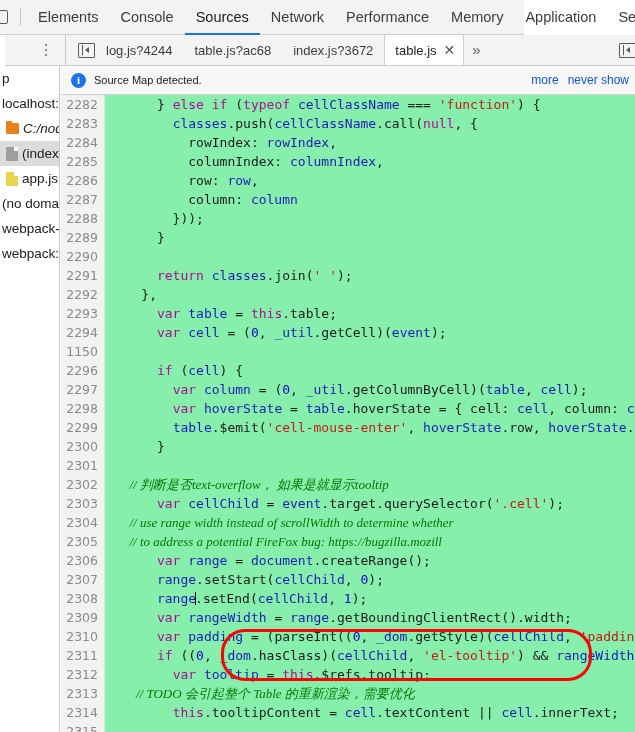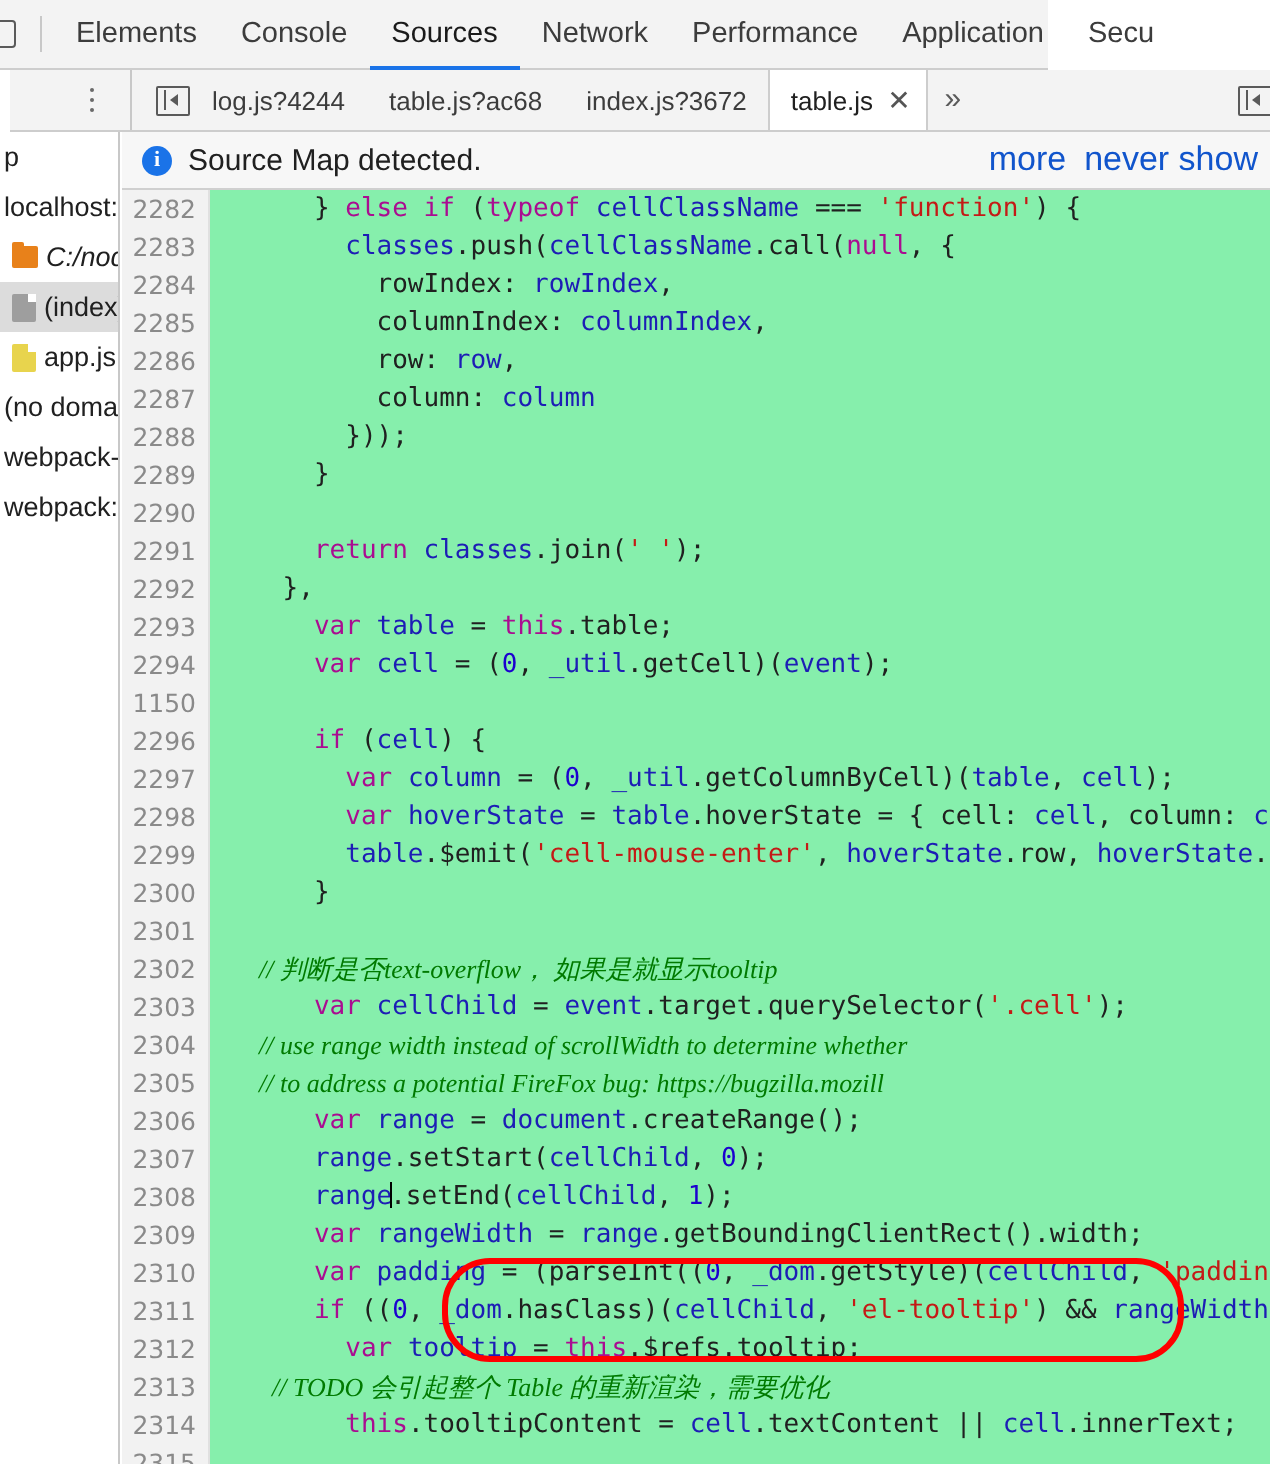--- a/index.html
+++ b/index.html
@@ -123,23 +123,23 @@
     position:absolute;left:61px;top:66px;right:0;height:29px;
     background:#f7f7f7;border-bottom:1px solid #d0d0d0;
     display:flex;align-items:center;box-sizing:border-box;
   }
   .info-i{
     width:15px;height:15px;border-radius:50%;background:#1a73e8;
     color:#fff;font-size:11px;font-weight:bold;line-height:15px;
     text-align:center;margin-left:10px;flex:0 0 auto;
     font-family:"Liberation Serif", serif;
   }
-  .info-txt{font-size:15px;color:#202020;margin-left:8px;white-space:nowrap;}
+  .info-txt{font-size:11px;color:#202020;margin-left:8px;white-space:nowrap;}
   .info-links{margin-left:auto;display:flex;gap:9px;padding-right:6px;}
-  .info-links a{font-size:17px;color:#1155cc;text-decoration:none;white-space:nowrap;cursor:pointer;}
+  .info-links a{font-size:12px;color:#1155cc;text-decoration:none;white-space:nowrap;cursor:pointer;}
 
   
   .editor{
     position:absolute;left:61px;top:95px;right:0;bottom:0;
     background:#86efac;overflow:hidden;
   }
   .gutter{
     position:absolute;left:0;top:0;width:44px;bottom:0;
     background:#f2f2f2;border-right:1px solid #e0e0e0;box-sizing:border-box;
   }
@@ -185,20 +185,21 @@
 
   <div class="main-toolbar">
     <div class="inspect-icon"></div>
     <div class="tb-sep"></div>
     <div id="panel-tabs" style="display:flex;align-items:center;">
         <div class="panel-tab">Elements</div>
         <div class="panel-tab">Console</div>
         <div class="panel-tab active">Sources</div>
         <div class="panel-tab">Network</div>
         <div class="panel-tab">Performance</div>
+        <div class="panel-tab">Memory</div>
         <div class="panel-tab">Application</div>
         <div class="panel-tab">Secu</div>
       </div>
   </div>
 
   <div class="sources-row">
     <div class="nav-gutter">
       <div class="kebab">
           <i></i>
           <i></i>

